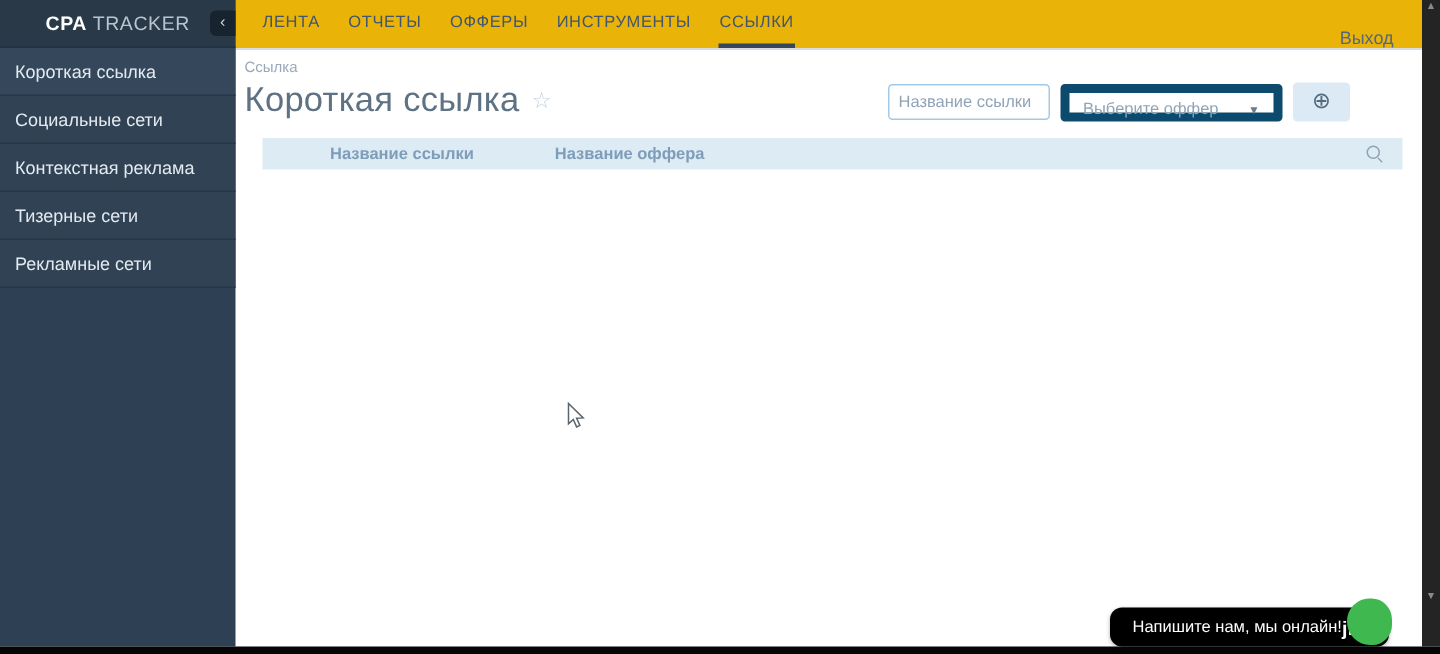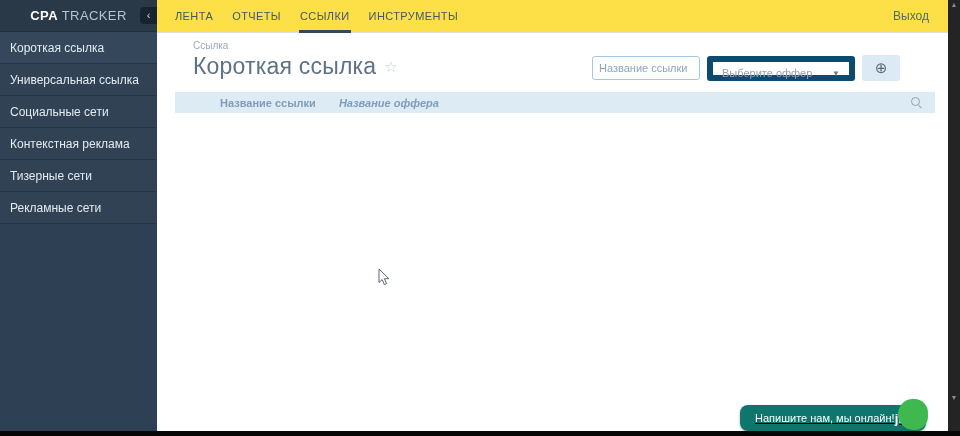--- a/index.html
+++ b/index.html
@@ -9,97 +9,95 @@
   
   .sidebar { position:absolute; left:0; top:0; width:157px; height:431px; background:#2e4053; z-index:2; }
   .side-header { position:relative; height:32px; background:#293948; display:flex; align-items:center; justify-content:center; border-bottom:1px solid #223140; }
   .brand { font-size:13px; letter-spacing:.4px; color:#b9c4cd; white-space:nowrap; }
   .brand b { color:#ffffff; font-weight:bold; }
   .collapse-tab { position:absolute; right:0; top:7px; width:17px; height:17px; background:#17242f; border-radius:4px 0 0 4px; color:#cfd8e0; font-size:11px; line-height:16px; text-align:center; cursor:pointer; }
   .side-item { height:32px; display:flex; align-items:center; padding-left:10px; background:#304254; border-bottom:1px solid #263646; color:#e3eaf0; font-size:12px; cursor:pointer; }
   .side-item.active { background:#35485b; }
 
   
-  .topnav { position:absolute; left:157px; top:0; width:791px; height:33px; background:#fde047; border-bottom:1px solid #d9dee3; display:flex; align-items:center; z-index:1; }
+  .topnav { position:absolute; left:157px; top:0; width:791px; height:33px; background:#eab308; border-bottom:1px solid #d9dee3; display:flex; align-items:flex-end; z-index:1; }
   .tab { position:relative; height:33px; line-height:33px; padding:0 1px; margin-left:17px; font-size:11px; letter-spacing:.4px; color:#44566b; cursor:pointer; white-space:nowrap; }
   .tab.active::after { content:""; position:absolute; left:0; right:0; bottom:0; height:3px; background:#36475a; }
   .logout { margin-left:auto; margin-right:19px; font-size:12px; color:#55677a; cursor:pointer; }
 
   
   .content { position:absolute; left:157px; top:33px; width:791px; height:398px; background:#ffffff; }
-  .page-head { position:relative; padding:7px 0 0 36px; height:59px; }
+  .page-head { position:relative; padding:7px 0 0 6px; height:59px; }
   .crumb { font-size:10px; color:#9aa9b7; }
   .page-title-row { display:flex; align-items:center; margin-top:2px; }
   .page-title { font-size:23px; font-weight:400; color:#5f7284; letter-spacing:.2px; }
   .fav-star { font-size:15px; color:#c3cfda; margin-left:8px; cursor:pointer; }
 
   .filters { position:absolute; top:22px; left:435px; display:flex; align-items:center; }
   .name-input { width:108px; height:24px; border:1px solid #a3c9e8; border-radius:3px; padding:0 6px; font-size:11px; color:#5a6b7a; outline:none; font-family:"Liberation Sans",sans-serif; }
   .name-input::placeholder { color:#90a4b6; }
   .offer-select { position:relative; width:148px; height:25px; margin-left:7px; border:6px solid #0c4a6e; border-radius:3px; background:#fff; font-size:11px; color:#90a4b6; line-height:23px; padding-left:9px; cursor:pointer; }
   .offer-caret { position:absolute; right:9px; top:0; line-height:23px; font-size:8px; color:#6b7d8d; }
   .add-btn { width:38px; height:26px; margin-left:7px; background:#dbeaf5; border:none; border-radius:3px; color:#566b7d; font-size:15px; line-height:24px; cursor:pointer; }
 
   .grid-header { position:absolute; top:59px; left:18px; width:760px; height:21px; background:#dcebf4; display:flex; align-items:center; font-size:11px; font-weight:bold; color:#7f9db9; }
   .col-1 { margin-left:45px; }
-  .col-2 { margin-left:23px;font-style:italic; }
+  .col-2 { margin-left:54px; }
   .grid-search { margin-left:auto; margin-right:12px; position:relative; width:12px; height:12px; cursor:pointer; }
   .grid-search::before { content:""; position:absolute; left:0; top:0; width:7px; height:7px; border:1px solid #90a3b2; border-radius:50%; }
   .grid-search::after { content:""; position:absolute; left:8px; top:8px; width:4px; height:1px; background:#90a3b2; transform:rotate(45deg); transform-origin:0 0; }
 
   
   .scrollbar { position:absolute; right:0; top:0; width:12px; height:431px; background:#242424; z-index:3; display:flex; flex-direction:column; justify-content:space-between; align-items:center; }
   .scroll-arrow { font-size:7px; color:#8a8a8a; line-height:10px; cursor:pointer; }
   .scroll-arrow.down { margin-bottom:28px; }
 
   
   .bottom-bar { position:absolute; left:0; bottom:0; width:960px; height:5px; background:#060606; z-index:4; }
 
   
-  .chat-widget { position:absolute; left:740px; top:405px; width:186px; height:26px; background:#0f766e; border-radius:8px; display:flex; align-items:center; z-index:5; box-shadow:0 1px 3px rgba(0,0,0,.3); cursor:pointer;text-decoration:underline; }
+  .chat-widget { position:absolute; left:740px; top:405px; width:186px; height:26px; background:#000000; border-radius:8px; display:flex; align-items:center; z-index:5; box-shadow:0 1px 3px rgba(0,0,0,.3); cursor:pointer;text-decoration:underline; }
   .chat-msg { color:#ffffff; font-size:11px; margin-left:15px; white-space:nowrap; }
   .chat-brand { color:#ffffff; font-size:13px; margin-left:auto; margin-right:34px; font-weight:bold; letter-spacing:.3px; }
   .chat-leaf { position:absolute; right:-2px; top:-6px; width:30px; height:31px; background:#3fb94f; border-radius:52% 48% 46% 54%; }
 
   
   .cursor { position:absolute; left:378px; top:268px; z-index:9; pointer-events:none; }
 </style>
 </head>
 <body>
 
 <div class="sidebar">
   <div class="side-header">
     <span class="brand"><b>CPA</b><span> TRACKER</span></span>
     <span class="collapse-tab"><span>‹</span></span>
   </div>
   <div class="side-item active">
       <span>Короткая ссылка</span>
     </div>
   <div class="side-item">
-      <span>Универсальная ссылка</span>
-    </div>
-  <div class="side-item">
       <span>Социальные сети</span>
     </div>
   <div class="side-item">
       <span>Контекстная реклама</span>
     </div>
   <div class="side-item">
       <span>Тизерные сети</span>
     </div>
   <div class="side-item">
       <span>Рекламные сети</span>
     </div>
 </div>
 
 <div class="topnav">
   <span class="tab">ЛЕНТА</span>
   <span class="tab">ОТЧЕТЫ</span>
+  <span class="tab">ОФФЕРЫ</span>
+  <span class="tab">ИНСТРУМЕНТЫ</span>
   <span class="tab active">ССЫЛКИ</span>
-  <span class="tab">ИНСТРУМЕНТЫ</span>
   <span class="logout">Выход</span>
 </div>
 
 <div class="content">
   <div class="page-head">
     <div class="crumb">Ссылка</div>
     <div class="page-title-row">
       <span class="page-title">Короткая ссылка</span>
       <span class="fav-star">☆</span>
     </div>

